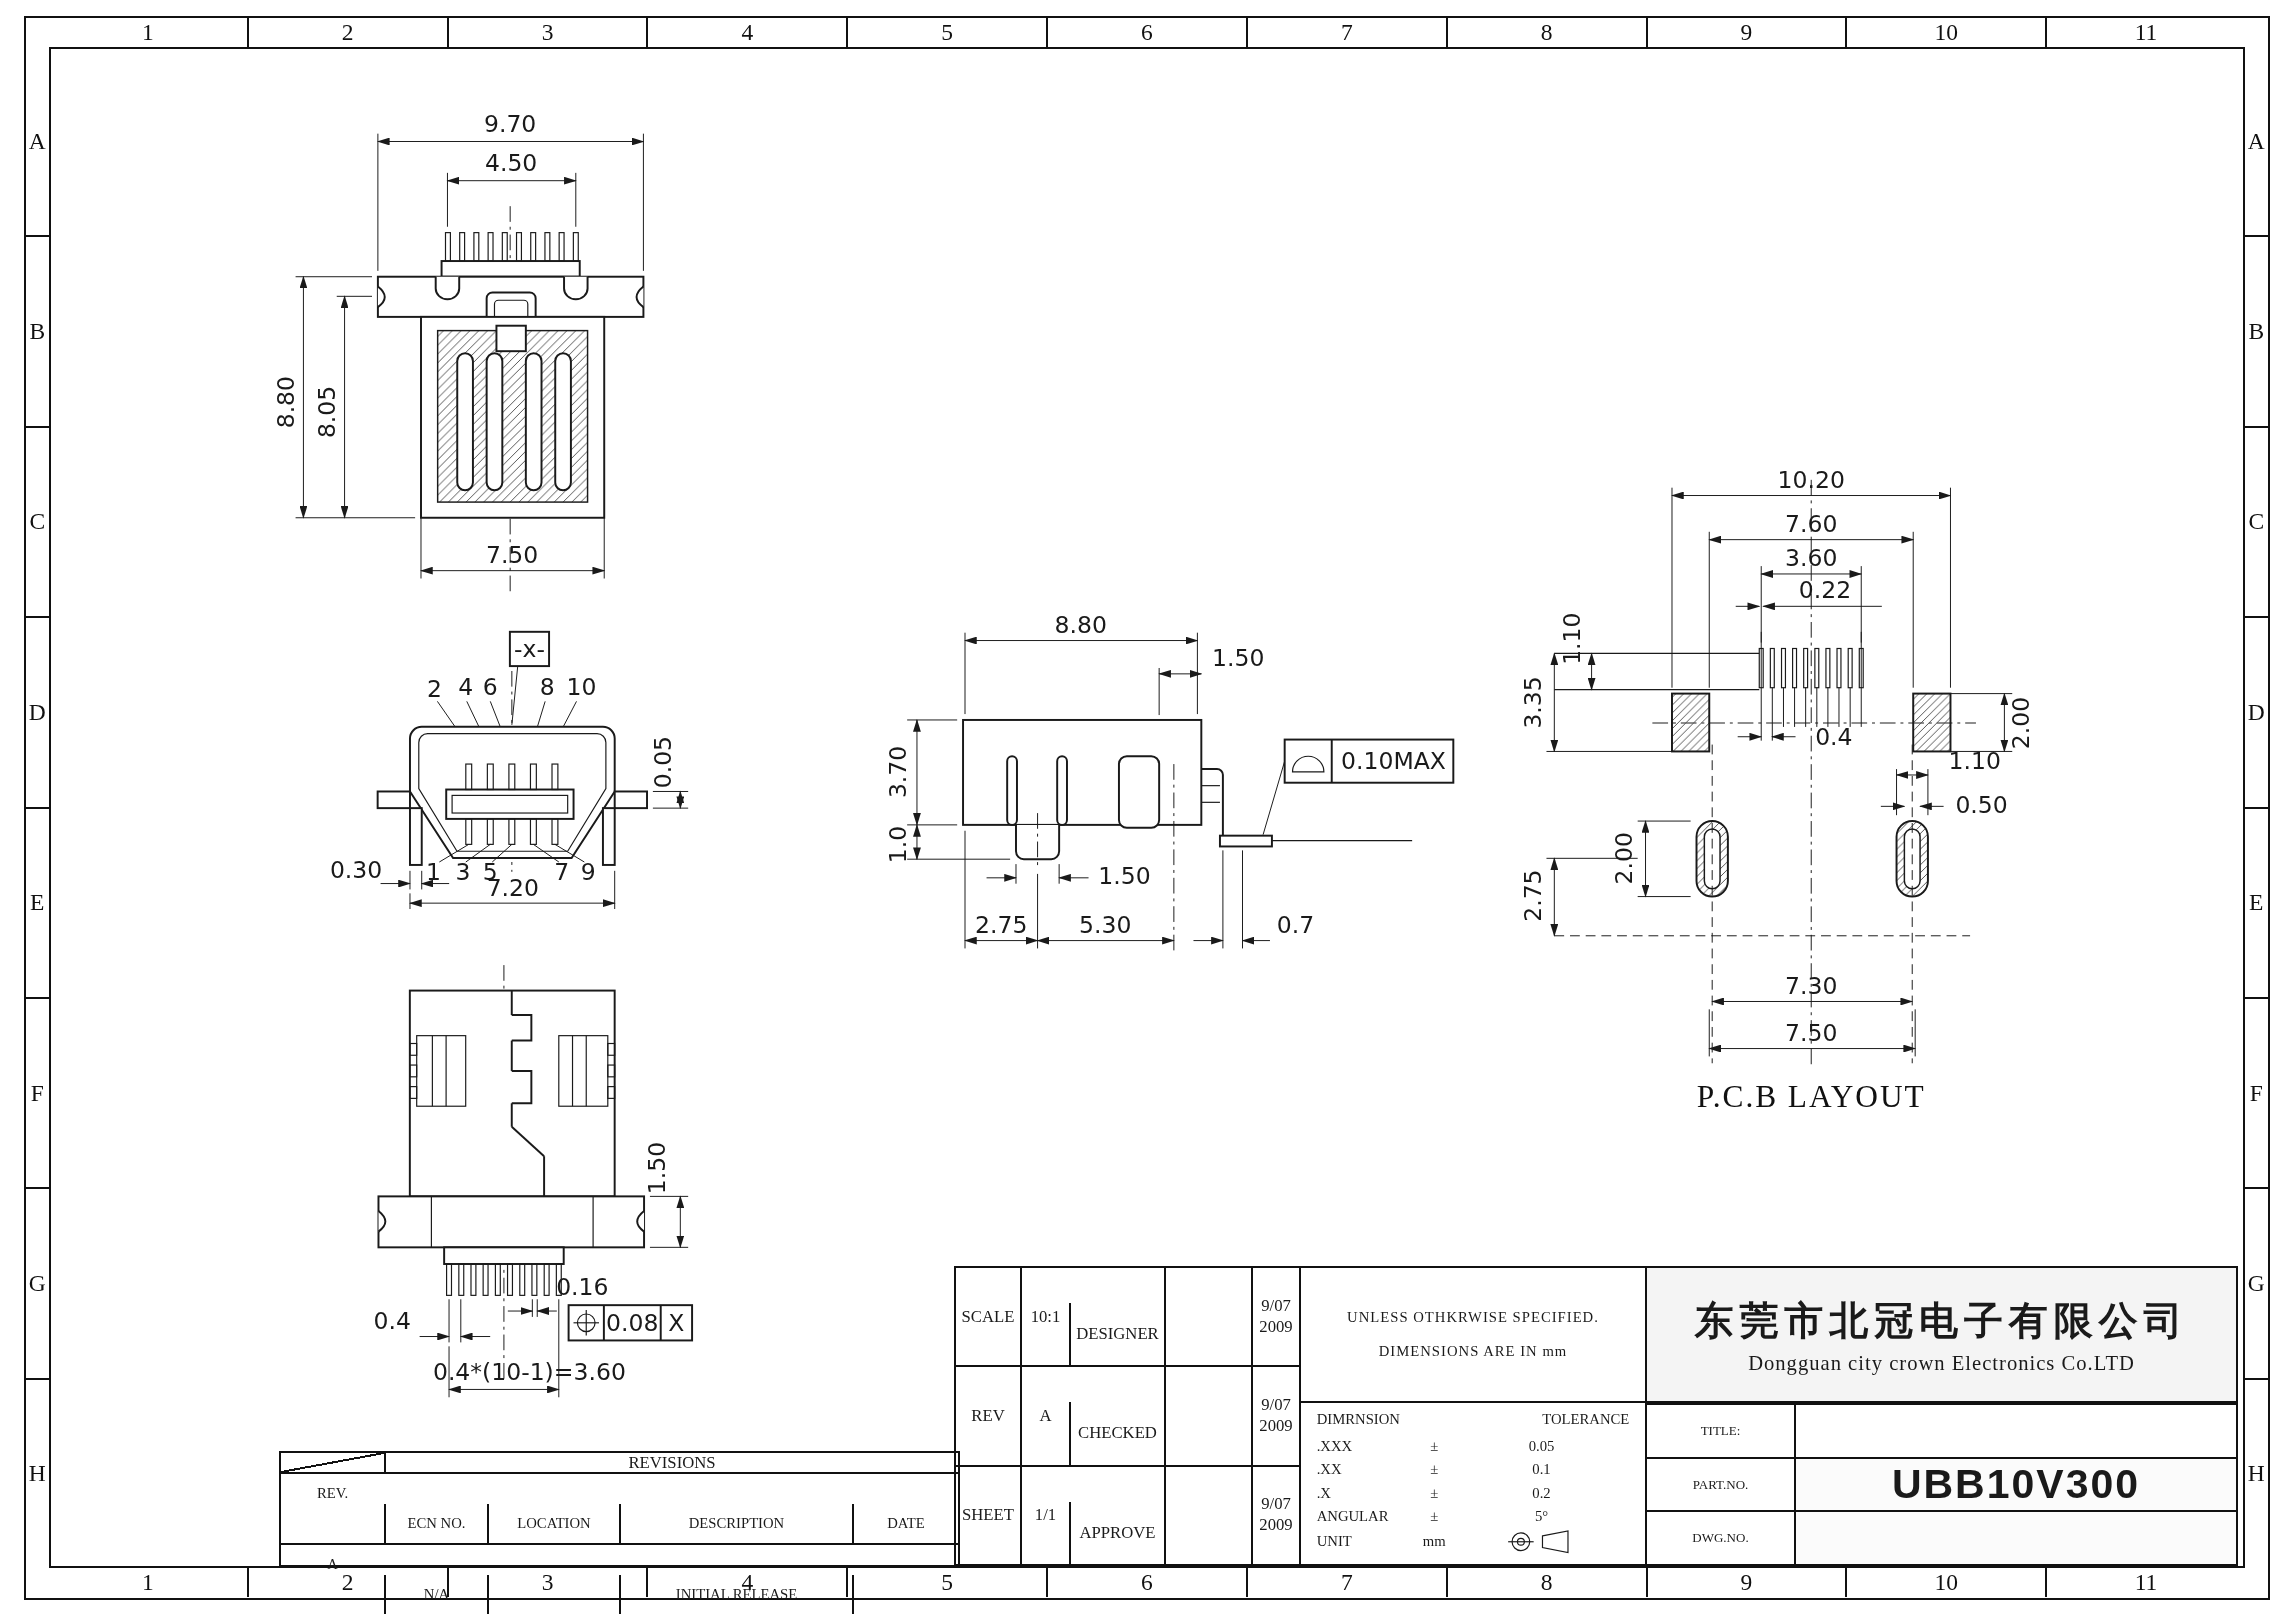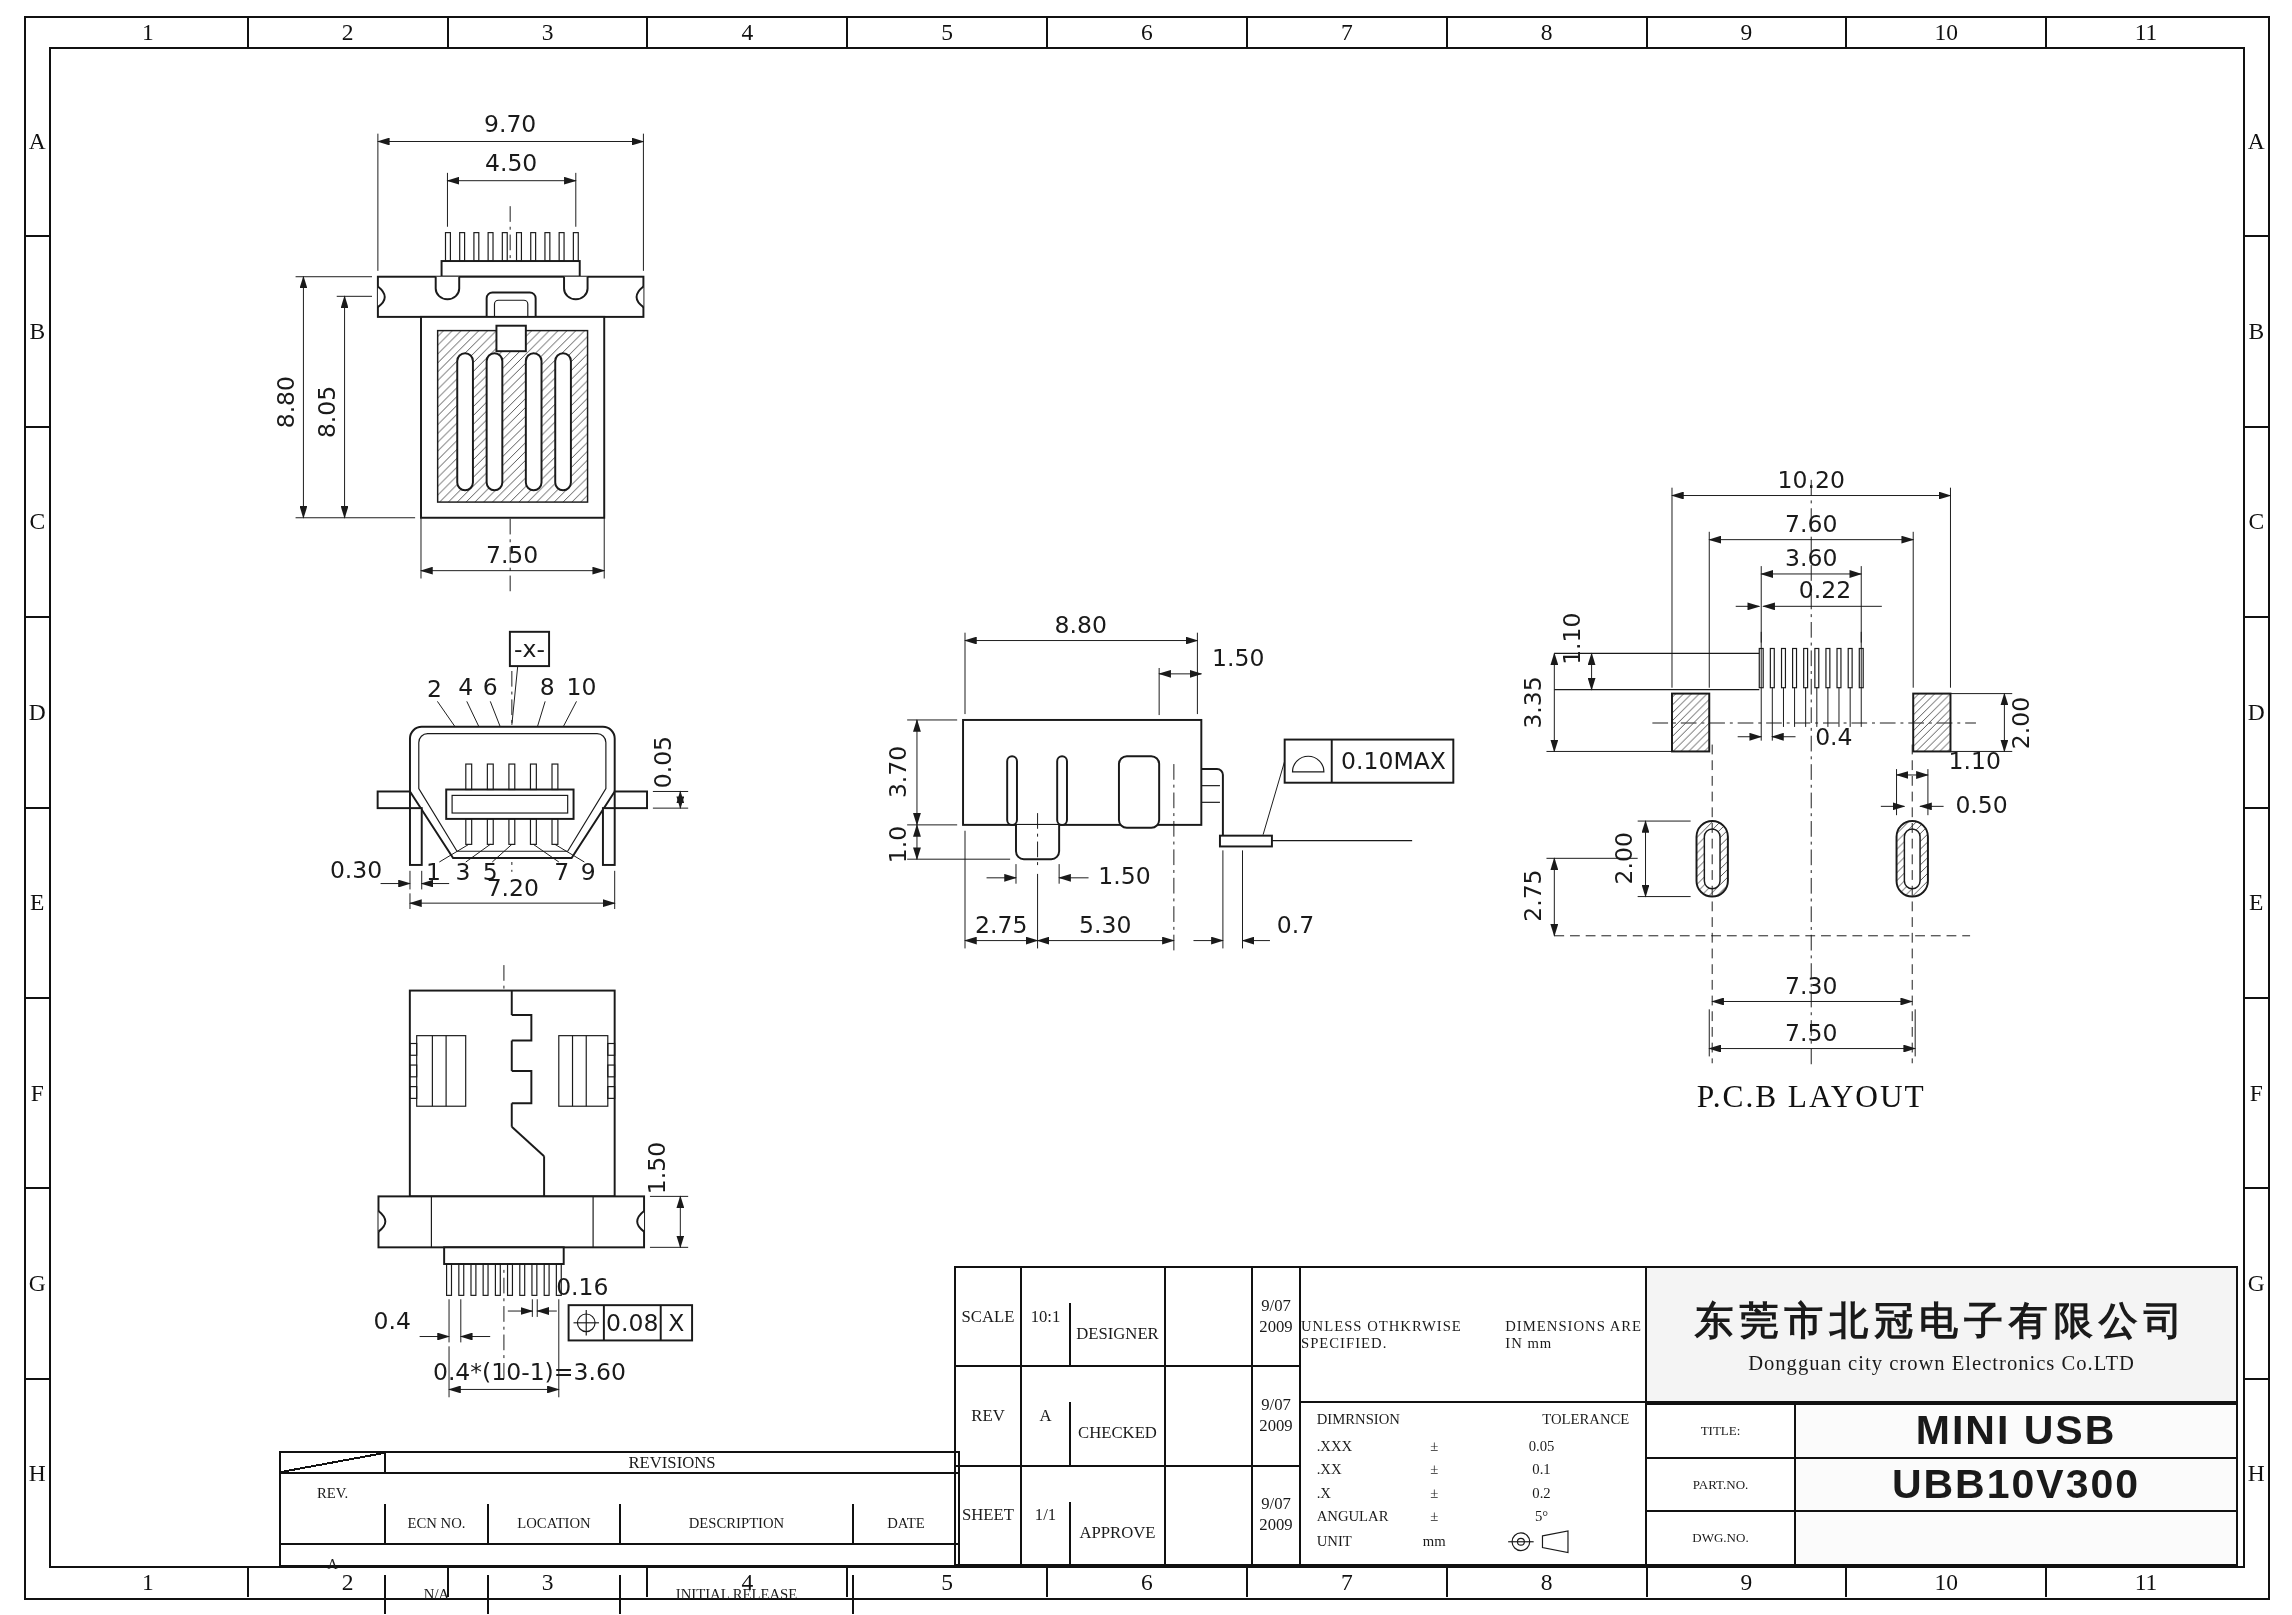--- a/index.html
+++ b/index.html
@@ -41,21 +41,21 @@
   #rev .grid div + div{border-left:2px solid #111;margin-top:30px;}
   #rev .vals div{height:39px;}
   
   #tblA{left:954px;top:1266px;width:347px;height:300px;border:2px solid #111;display:flex;flex-direction:column;font-family:"Liberation Serif",serif;}
   #tblA .row{flex:1;display:flex;}
   #tblA .row + .row{border-top:2px solid #111;}
   #tblA .c{display:flex;align-items:center;justify-content:center;font-size:16.7px;}
   #tblA .c + .c{border-left:2px solid #111;}
   #tblA .c1{width:64px;}#tblA .c2{width:47px;}#tblA .c3{width:93px;margin-top:35px;}#tblA .c4{width:85px;}#tblA .c5{flex:1;white-space:pre-line;text-align:center;line-height:1.25;}
   #tolB{left:1301px;top:1266px;width:346px;height:300px;border:2px solid #111;border-left:none;font-family:"Liberation Serif",serif;}
-  #tolB .top{height:133px;border-bottom:2px solid #111;display:flex;flex-direction:row;align-items:center;justify-content:center;gap:17.6px;}
+  #tolB .top{height:133px;border-bottom:2px solid #111;display:flex;flex-direction:column;align-items:center;justify-content:center;gap:17.6px;}
   #tolB .top div{font-size:14.7px;letter-spacing:1px;}
   #tolB .bot{padding:7.8px 15.7px 0 15.7px;}
   #tolB .hdr{display:flex;justify-content:space-between;font-size:14.7px;margin-bottom:7px;}
   #tolB .trow{display:grid;grid-template-columns:98px 39px 1fr;font-size:14.7px;line-height:23.5px;}
   #tolB .trow span:nth-child(2){text-align:center;}
   #tolB .trow span:nth-child(3){text-align:center;}
   #tolB .urow{display:grid;grid-template-columns:98px 39px 1fr;font-size:14.7px;align-items:center;}
   
   #coB{left:1647px;top:1266px;width:591px;height:300px;border:2px solid #111;border-left:none;display:flex;flex-direction:column;font-family:"Liberation Serif",serif;}
   #coB .top{height:133px;border-bottom:2px solid #111;background:#f4f4f4;display:flex;flex-direction:column;align-items:center;justify-content:center;}
@@ -627,21 +627,20 @@
     </div>
   </div>
 
   <div class="abs" id="coB">
     <div class="top">
       <div class="cn">东莞市北冠电子有限公司</div>
       <div class="en">Dongguan city crown Electronics Co.LTD</div>
     </div>
     <div class="row">
       <div class="lab">TITLE:</div>
-      <div class="val big">MINI USB</div>
     </div>
     <div class="row">
       <div class="lab">PART.NO.</div>
       <div class="val big">UBB10V300</div>
     </div>
     <div class="row">
       <div class="lab">DWG.NO.</div>
       <div class="val"></div>
     </div>
   </div>

